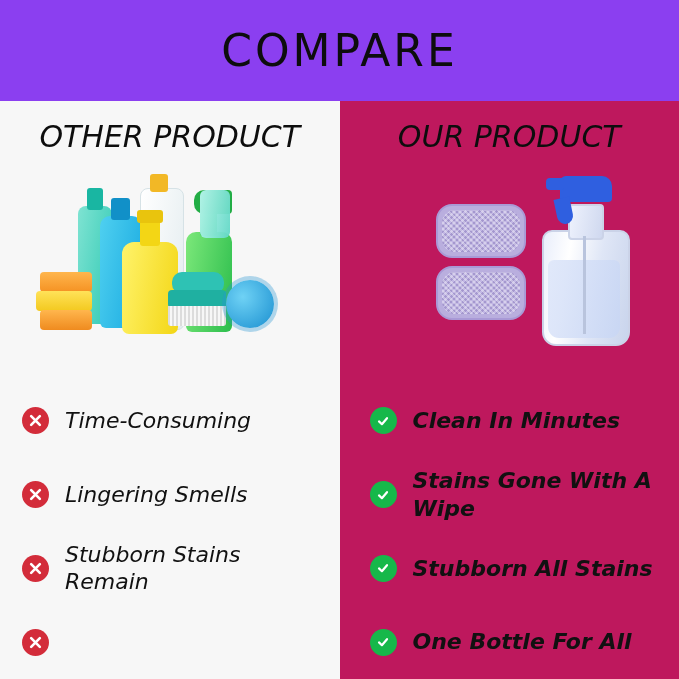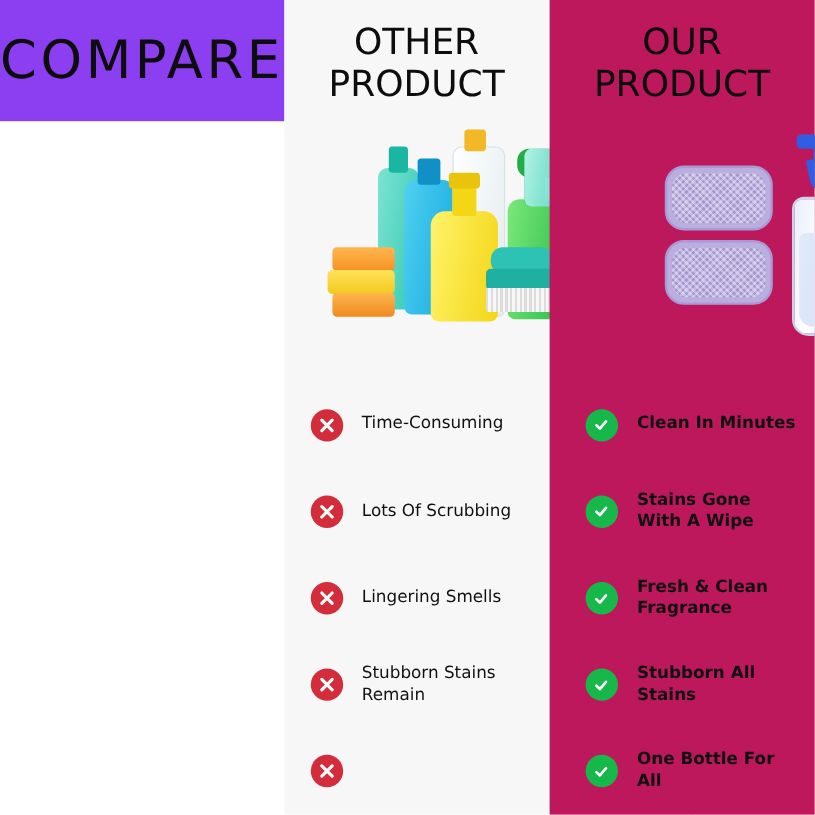--- a/index.html
+++ b/index.html
@@ -12,21 +12,21 @@
     height: 679px;
     font-family: "Liberation Sans", sans-serif;
     overflow: hidden;
   }
   .poster {
     position: relative;
     width: 679px;
     height: 679px;
     background: #ffffff;
     display: flex;
-    flex-direction: row;
+    flex-direction: column;
   }
   
   .header {
     height: 101px;
     background: #8b3ff0;
     display: flex;
     align-items: center;
     justify-content: center;
     flex: 0 0 auto;
   }
@@ -41,20 +41,21 @@
   .columns {
     flex: 1 1 auto;
     display: flex;
     position: relative;
   }
   .col {
     width: 50%;
     position: relative;
     display: flex;
     flex-direction: column;
+    font-style: italic;
   }
   .col-left {
     background: #f7f7f7;
   }
   .col-right {
     background: #be185d;
   }
   .divider {
     position: absolute;
     left: 339px;
@@ -168,21 +169,21 @@
     justify-content: center;
     color: #ffffff;
     font-size: 16px;
     line-height: 1;
     font-weight: bold;
   }
   .badge-x { background: #d32c3a; }
   .badge-check { background: #16b84a; }
   .badge svg { display: block; }
   .item-label {
-    font-size: 14px;
+    font-size: 22px;
     color: #111111;
     line-height: 1.25;
     font-family: "DejaVu Sans", sans-serif;
   }
   .item-label-bold {
     font-weight: bold;
   }
 </style>
 </head>
 <body>
@@ -232,28 +233,20 @@
       </div>
 
       <div class="list">
         <div class="item">
           <span class="badge badge-x">
             <svg width="13" height="13" viewBox="0 0 12 12" aria-hidden="true">
                 <path d="M2 2 L10 10 M10 2 L2 10" stroke="#ffffff" stroke-width="2.4" stroke-linecap="round"></path>
               </svg>
           </span>
           <span class="item-label">Time-Consuming</span>
-        </div>
-        <div class="item">
-          <span class="badge badge-x">
-            <svg width="13" height="13" viewBox="0 0 12 12" aria-hidden="true">
-                <path d="M2 2 L10 10 M10 2 L2 10" stroke="#ffffff" stroke-width="2.4" stroke-linecap="round"></path>
-              </svg>
-          </span>
-          <span class="item-label">Lots Of Scrubbing</span>
         </div>
         <div class="item">
           <span class="badge badge-x">
             <svg width="13" height="13" viewBox="0 0 12 12" aria-hidden="true">
                 <path d="M2 2 L10 10 M10 2 L2 10" stroke="#ffffff" stroke-width="2.4" stroke-linecap="round"></path>
               </svg>
           </span>
           <span class="item-label">Lingering Smells</span>
         </div>
         <div class="item">
@@ -311,28 +304,20 @@
               </svg>
           </span>
           <span class="item-label item-label-bold">Stains Gone With A Wipe</span>
         </div>
         <div class="item">
           <span class="badge badge-check">
             <svg width="14" height="14" viewBox="0 0 14 14" aria-hidden="true">
                 <path d="M3 7.4 L5.9 10.2 L11 4.2" stroke="#ffffff" stroke-width="2.2" fill="none" stroke-linecap="round" stroke-linejoin="round"></path>
               </svg>
           </span>
-          <span class="item-label item-label-bold">Fresh &amp; Clean Fragrance</span>
-        </div>
-        <div class="item">
-          <span class="badge badge-check">
-            <svg width="14" height="14" viewBox="0 0 14 14" aria-hidden="true">
-                <path d="M3 7.4 L5.9 10.2 L11 4.2" stroke="#ffffff" stroke-width="2.2" fill="none" stroke-linecap="round" stroke-linejoin="round"></path>
-              </svg>
-          </span>
           <span class="item-label item-label-bold">Stubborn All Stains</span>
         </div>
         <div class="item">
           <span class="badge badge-check">
             <svg width="14" height="14" viewBox="0 0 14 14" aria-hidden="true">
                 <path d="M3 7.4 L5.9 10.2 L11 4.2" stroke="#ffffff" stroke-width="2.2" fill="none" stroke-linecap="round" stroke-linejoin="round"></path>
               </svg>
           </span>
           <span class="item-label item-label-bold">One Bottle For All</span>
         </div>

